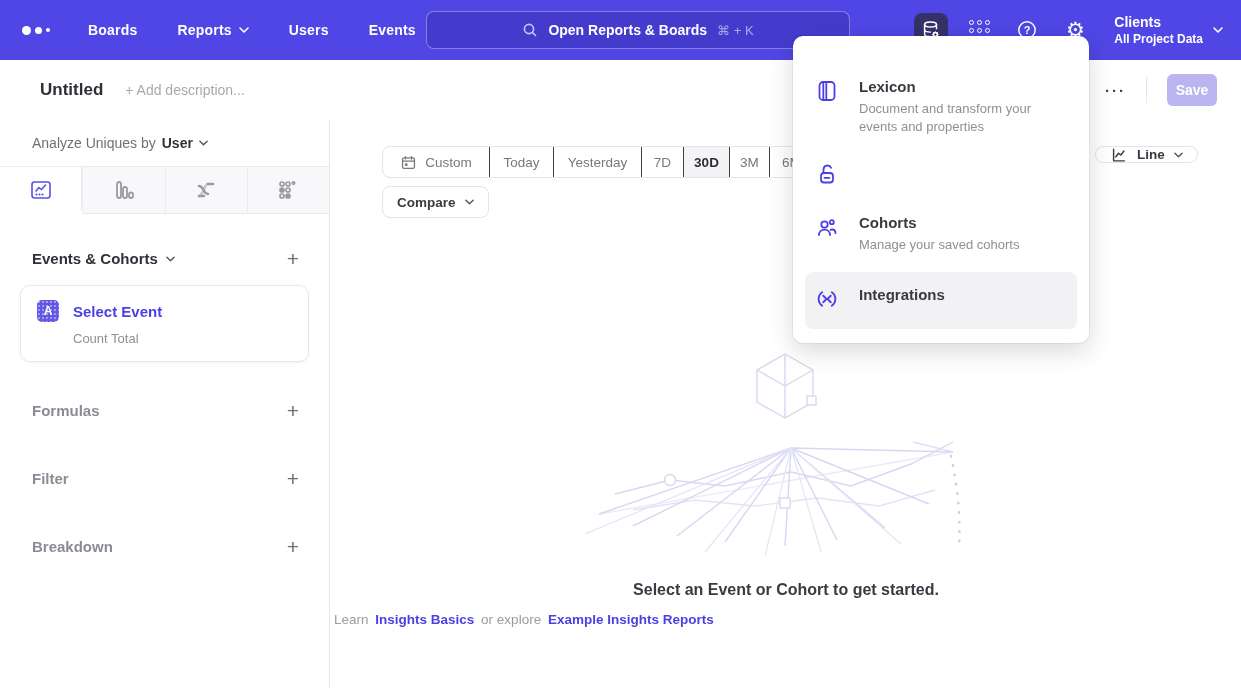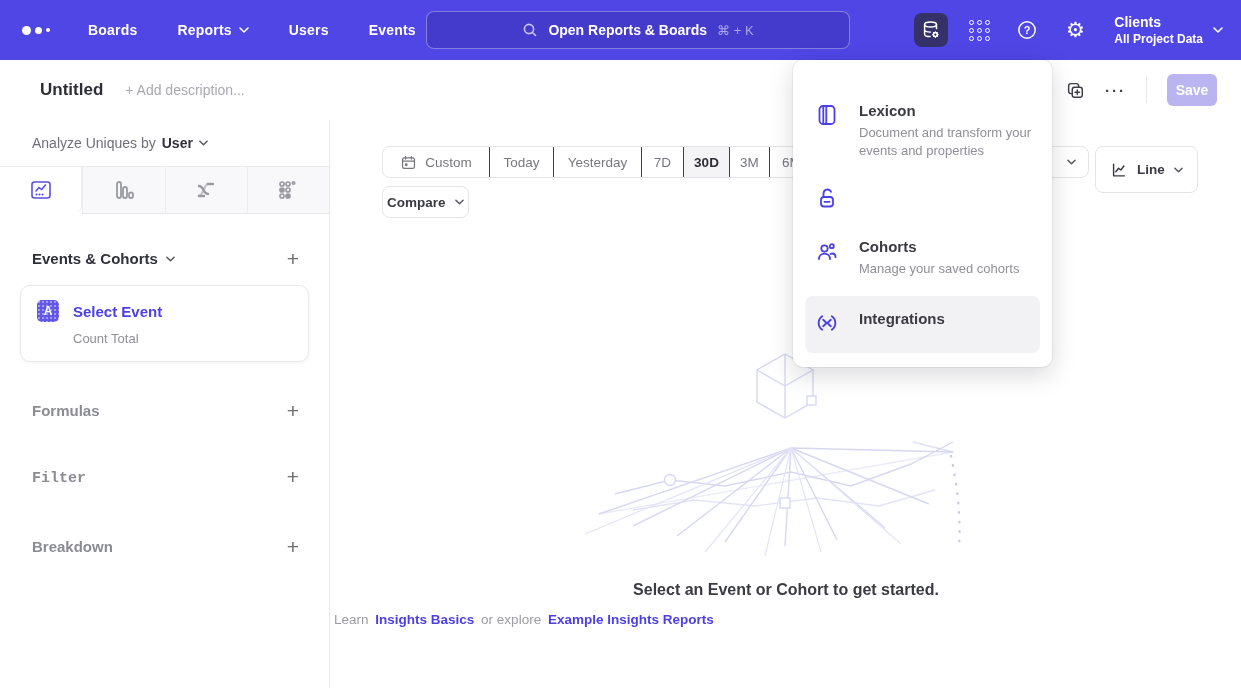--- a/index.html
+++ b/index.html
@@ -66,50 +66,50 @@
   .sec-events { margin-top:34px; }
   .event-card { margin:16px 20px 0 20px; background:#fff; border:1px solid #E9E9EC; border-radius:10px;
     box-shadow:0 1px 3px rgba(30,30,60,.06); padding:14px 16px 15px 16px; cursor:pointer; }
   .event-card .row1 { display:flex; align-items:center; gap:14px; }
   .abadge { width:22px; height:22px; border-radius:5px; background:#6257E6;
     background-image:radial-gradient(rgba(255,255,255,.4) 1px, transparent 1.2px);
     background-size:4px 4px; color:#fff; font-size:12px; font-weight:700;
     display:flex; align-items:center; justify-content:center; }
   .event-title { font-size:15px; font-weight:700; color:#4C3FE4; }
   .event-sub { font-size:13px; color:#8F8F97; margin:9px 0 0 36px; }
-  .sec-gap1 { margin-top:38px; } .sec-gap2 { margin-top:47px;font-family:Liberation Mono, monospace; } .sec-gap3 { margin-top:47px; }
+  .sec-gap1 { margin-top:38px; } .sec-gap2 { margin-top:47px; } .sec-gap3 { margin-top:47px; }
 
   
   .main { position:absolute; top:120px; left:331px; right:0; bottom:0; background:#fff; }
   .seg-control { position:absolute; left:51px; top:26px; height:32px; display:flex; align-items:stretch;
     border:1px solid #E4E4E8; border-radius:8px; background:#fff; overflow:hidden; }
   .seg { display:flex; align-items:center; justify-content:center; gap:8px; font-size:13.5px;
     color:#77777F; border-left:1px solid #404040; cursor:pointer; white-space:nowrap; }
   .seg:first-child { border-left:none; }
   .seg.active { background:#F4F4F6; color:#2E2E36; font-weight:700; }
-  .compare-btn { position:absolute; left:51px; top:66px; height:32px; padding:0 4px;
+  .compare-btn { position:absolute; left:51px; top:66px; height:32px; padding:0 14px;
     border:1px solid #E4E4E8; border-radius:8px; background:#fff; display:flex; align-items:center;
     gap:9px; font-size:13.5px; font-weight:700; color:#3A3A42; cursor:pointer; }
   .hidden-dd { position:absolute; left:664px; top:26px; width:94px; height:32px;
     border:1px solid #E4E4E8; border-radius:8px; background:#fff; display:flex; align-items:center;
     justify-content:flex-end; padding-right:12px; color:#3A3A42; cursor:pointer; z-index:1; }
-  .line-btn { position:absolute; left:764px; top:26px; height:47px; padding:0 14px;
+  .line-btn { position:absolute; left:764px; top:26px; height:17px; padding:0 14px;
     border:1px solid #E4E4E8; border-radius:8px; background:#fff; display:flex; align-items:center;
     gap:9px; font-size:13.5px; font-weight:700; color:#3A3A42; cursor:pointer; }
 
   .illus { position:absolute; left:254px; top:228px; width:400px; height:210px; }
   .empty-title { position:absolute; left:0; right:0; top:461px; text-align:center;
     font-size:16px; font-weight:700; color:#3A3A42; }
   .empty-links { position:absolute; left:0; right:0; top:492px; 
     font-size:13.5px; color:#9B9BA3; }
   .empty-links a { color:#4C3FE4; font-weight:700; text-decoration:none; cursor:pointer; }
   .empty-links span { margin:0 3px; }
 
   
-  .menu-panel { position:absolute; top:60px; left:793px; width:259px; background:#fff;
+  .menu-panel { position:absolute; top:36px; left:793px; width:296px; background:#fff;
     border-radius:10px; box-shadow:0 0 0 1px rgba(20,20,40,.05), 0 8px 24px rgba(20,20,40,.16);
     z-index:50; padding:30px 0 14px 0; }
   .menu-item { display:flex; gap:18px; padding:12px 20px 12px 22px; cursor:pointer; }
   .menu-item.highlighted { background:#F2F2F4; border-radius:8px; margin:6px 12px 0 12px;
     padding:14px 10px 14px 10px; }
   .mi-icon { width:26px; flex:0 0 26px; color:#4C3FE4; padding-top:1px; }
   .mi-title { font-size:15px; font-weight:700; color:#3A3A42; display:flex; align-items:center; gap:8px; }
   .mi-desc { font-size:13px; color:#8F8F97; line-height:1.42; margin-top:5px; max-width:192px; }
   .beta { background:#8D89E8; color:#fff; font-size:8px; font-weight:700; letter-spacing:.8px;
     border-radius:3px; padding:2.5px 5px; line-height:1; }

